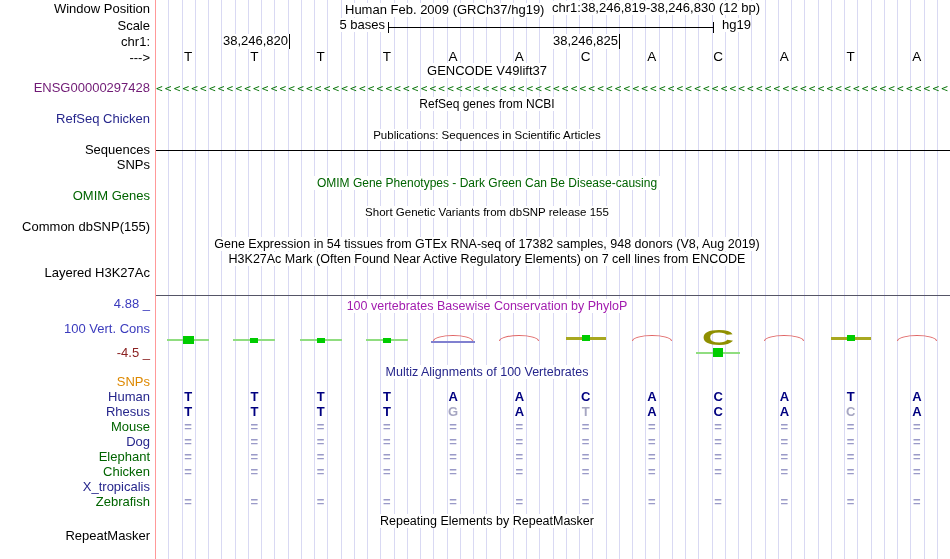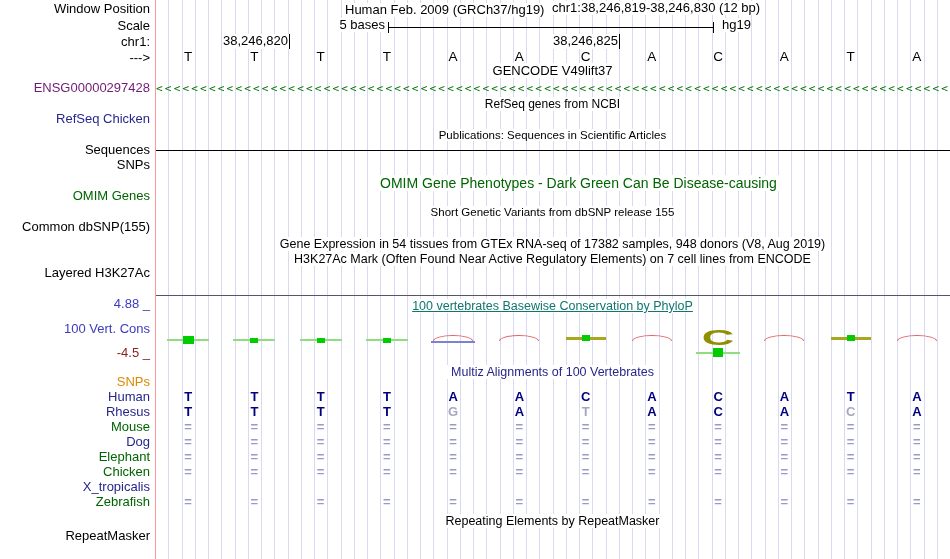--- a/index.html
+++ b/index.html
@@ -2,21 +2,21 @@
 <html><head>
 <meta charset="utf-8">
 <style>
   html,body{margin:0;padding:0;background:#fff;}
   #screen{
     position:relative;width:950px;height:559px;background:#fff;overflow:hidden;
     font-family:"Liberation Sans","DejaVu Sans",sans-serif;color:#000;
   }
   .abs{position:absolute;white-space:nowrap;}
   .lbl{position:absolute;right:800px;text-align:right;font-size:13px;line-height:14px;white-space:nowrap;z-index:3;background:#fff;padding-left:2px;}
-  .ctitle{position:absolute;left:155px;width:795px;text-align:center;line-height:14px;z-index:3;}
+  .ctitle{position:absolute;left:155px;width:664px;text-align:center;line-height:14px;z-index:3;}
   .ctitle span{background:#fff;padding:0 4px;}
   .hdr{font-size:13px;line-height:14px;background:#fff;z-index:3;}
   .coord{position:absolute;top:34px;font-size:13px;line-height:14px;background:#fff;border-right:1px solid #000;padding-right:1px;height:15px;z-index:3;}
   .basecell{position:absolute;top:50px;width:66.25px;text-align:center;font-size:13.5px;line-height:14px;z-index:3;}
   .al-cell{position:absolute;width:66.25px;text-align:center;font-size:13px;font-weight:bold;line-height:14px;z-index:3;}
   #strand-row{position:absolute;left:156px;top:82px;width:793px;height:13px;overflow:hidden;
     font-family:"DejaVu Sans Mono",monospace;font-size:11px;letter-spacing:2.2px;line-height:13px;z-index:3;}
   .hline{position:absolute;z-index:3;}
   .mark{position:absolute;z-index:4;}
 </style>
@@ -256,25 +256,25 @@
     <div class="lbl" style="top: 189px; color: rgb(0, 100, 0);">OMIM Genes</div>
     <div class="lbl" style="top: 220px; color: rgb(0, 0, 0);">Common dbSNP(155)</div>
     <div class="lbl" style="top: 266px; color: rgb(0, 0, 0);">Layered H3K27Ac</div>
     <div class="lbl" style="top: 297px; color: rgb(59, 59, 189);">4.88 _</div>
     <div class="lbl" style="top: 322px; color: rgb(59, 59, 189);">100 Vert. Cons</div>
     <div class="lbl" style="top: 346px; color: rgb(139, 34, 34);">-4.5 _</div>
     <div class="lbl" style="top: 529px; color: rgb(0, 0, 0);">RepeatMasker</div>
     <div class="ctitle" style="top: 64px; font-size: 13px; color: rgb(0, 0, 0);"><span style="color: rgb(0, 0, 0);">GENCODE V49lift37</span></div>
     <div class="ctitle" style="top: 97px; font-size: 12px; color: rgb(0, 0, 0);"><span style="color: rgb(0, 0, 0);">RefSeq genes from NCBI</span></div>
     <div class="ctitle" style="top: 128px; font-size: 11.5px; color: rgb(0, 0, 0);"><span style="color: rgb(0, 0, 0);">Publications: Sequences in Scientific Articles</span></div>
-    <div class="ctitle" style="top: 176px; font-size: 14px; color: rgb(0, 100, 0); padding-left: 26px;"><span style="color: rgb(0, 100, 0);">OMIM Gene Phenotypes - Dark Green Can Be Disease-causing</span></div>
+    <div class="ctitle" style="top: 176px; font-size: 12px; color: rgb(0, 100, 0);"><span style="color: rgb(0, 100, 0);">OMIM Gene Phenotypes - Dark Green Can Be Disease-causing</span></div>
     <div class="ctitle" style="top: 205px; font-size: 11.5px; color: rgb(0, 0, 0);"><span style="color: rgb(0, 0, 0);">Short Genetic Variants from dbSNP release 155</span></div>
     <div class="ctitle" style="top: 237px; font-size: 12.5px; color: rgb(0, 0, 0);"><span style="color: rgb(0, 0, 0);">Gene Expression in 54 tissues from GTEx RNA-seq of 17382 samples, 948 donors (V8, Aug 2019)</span></div>
     <div class="ctitle" style="top: 252px; font-size: 12.5px; color: rgb(0, 0, 0);"><span style="color: rgb(0, 0, 0);">H3K27Ac Mark (Often Found Near Active Regulatory Elements) on 7 cell lines from ENCODE</span></div>
-    <div class="ctitle" style="top: 299px; font-size: 12.5px; color: rgb(59, 59, 189);"><span style="color: #0f766e; text-decoration: underline;">100 vertebrates Basewise Conservation by PhyloP</span></div>
+    <div class="ctitle" style="top: 299px; font-size: 12.5px; color: rgb(59, 59, 189);"><span style="color: #a21caf;">100 vertebrates Basewise Conservation by PhyloP</span></div>
     <div class="ctitle" style="top: 365px; font-size: 12.5px; color: rgb(38, 38, 140);"><span style="color: rgb(38, 38, 140);">Multiz Alignments of 100 Vertebrates</span></div>
     <div class="ctitle" style="top: 514px; font-size: 12.5px; color: rgb(0, 0, 0);"><span style="color: rgb(0, 0, 0);">Repeating Elements by RepeatMasker</span></div>
     <div class="coord" style="right: 660px;">38,246,820</div>
     <div class="coord" style="right: 330px;">38,246,825</div>
     <div class="lbl" style="top: 375px; color: rgb(221, 136, 0);">SNPs</div>
     <div class="lbl" style="top: 390px; color: rgb(38, 38, 140);">Human</div>
     <div class="lbl" style="top: 405px; color: rgb(38, 38, 140);">Rhesus</div>
     <div class="lbl" style="top: 420px; color: rgb(0, 100, 0);">Mouse</div>
     <div class="lbl" style="top: 435px; color: rgb(38, 38, 140);">Dog</div>
     <div class="lbl" style="top: 450px; color: rgb(0, 100, 0);">Elephant</div>

